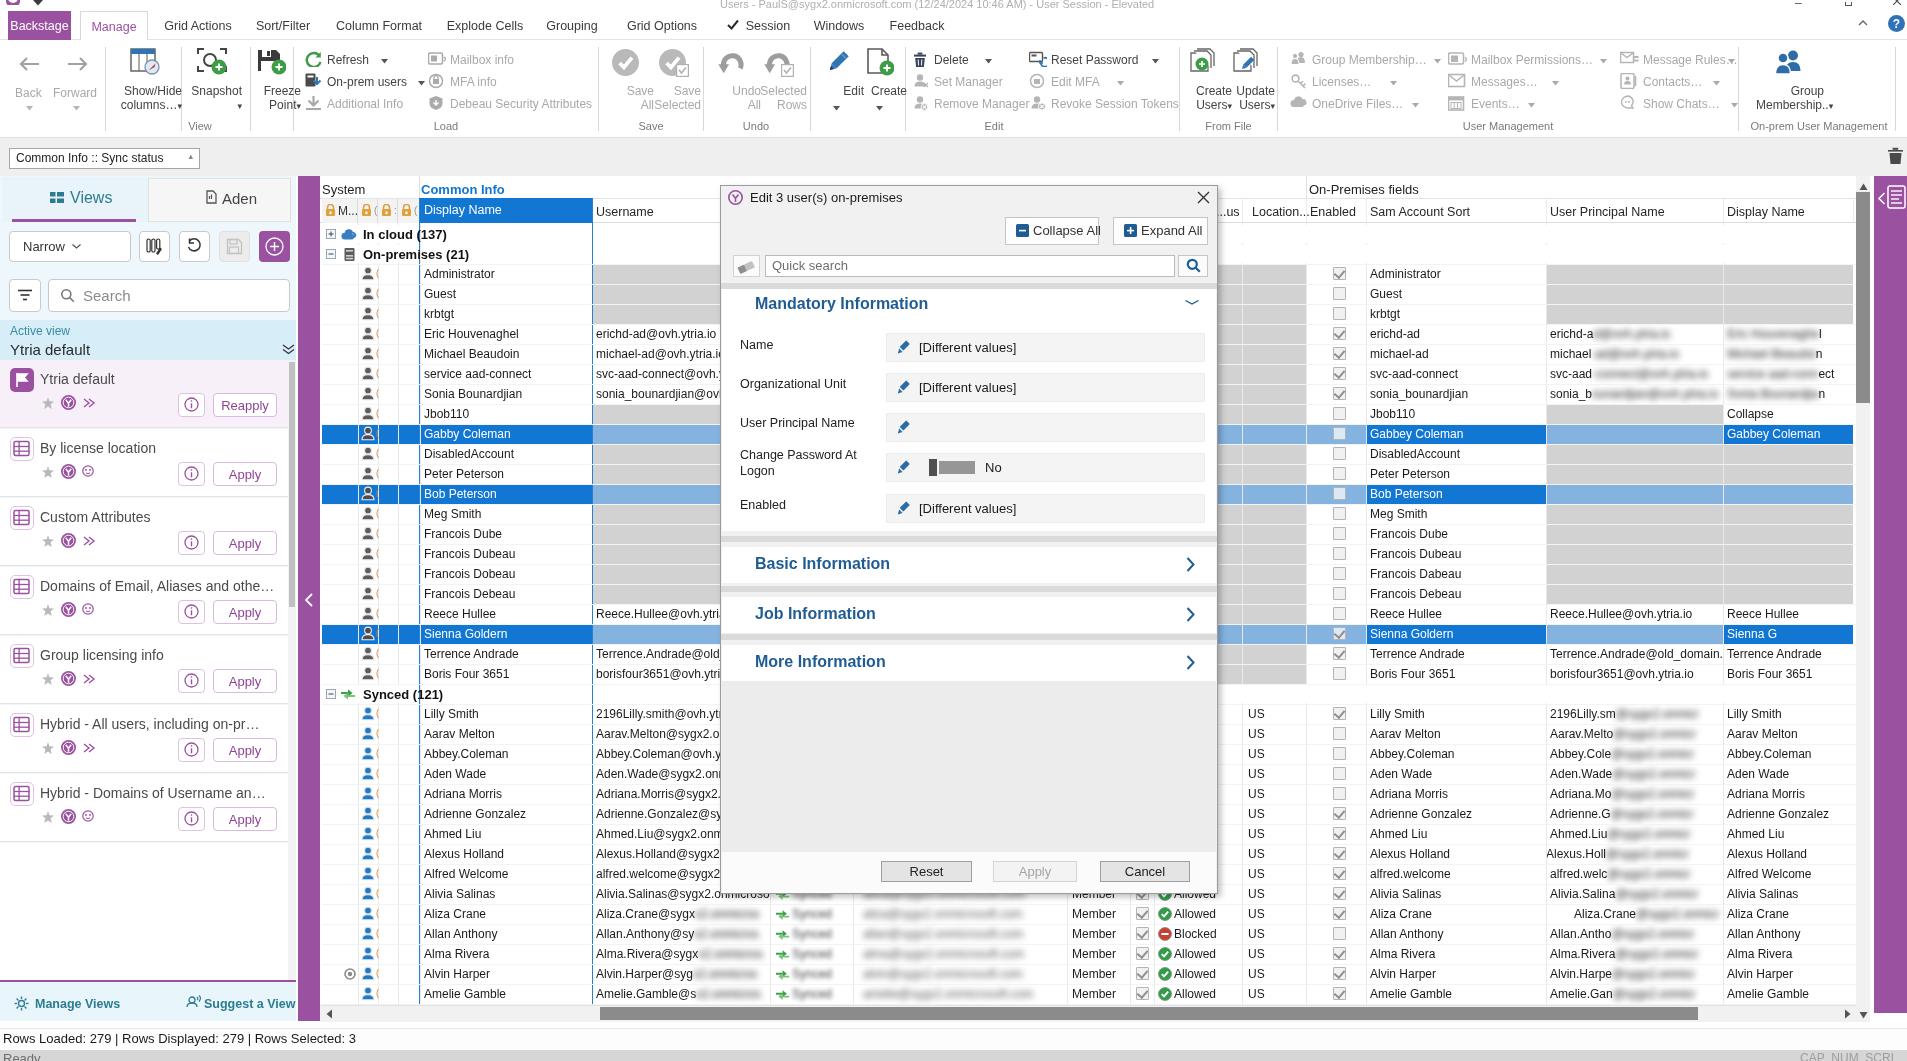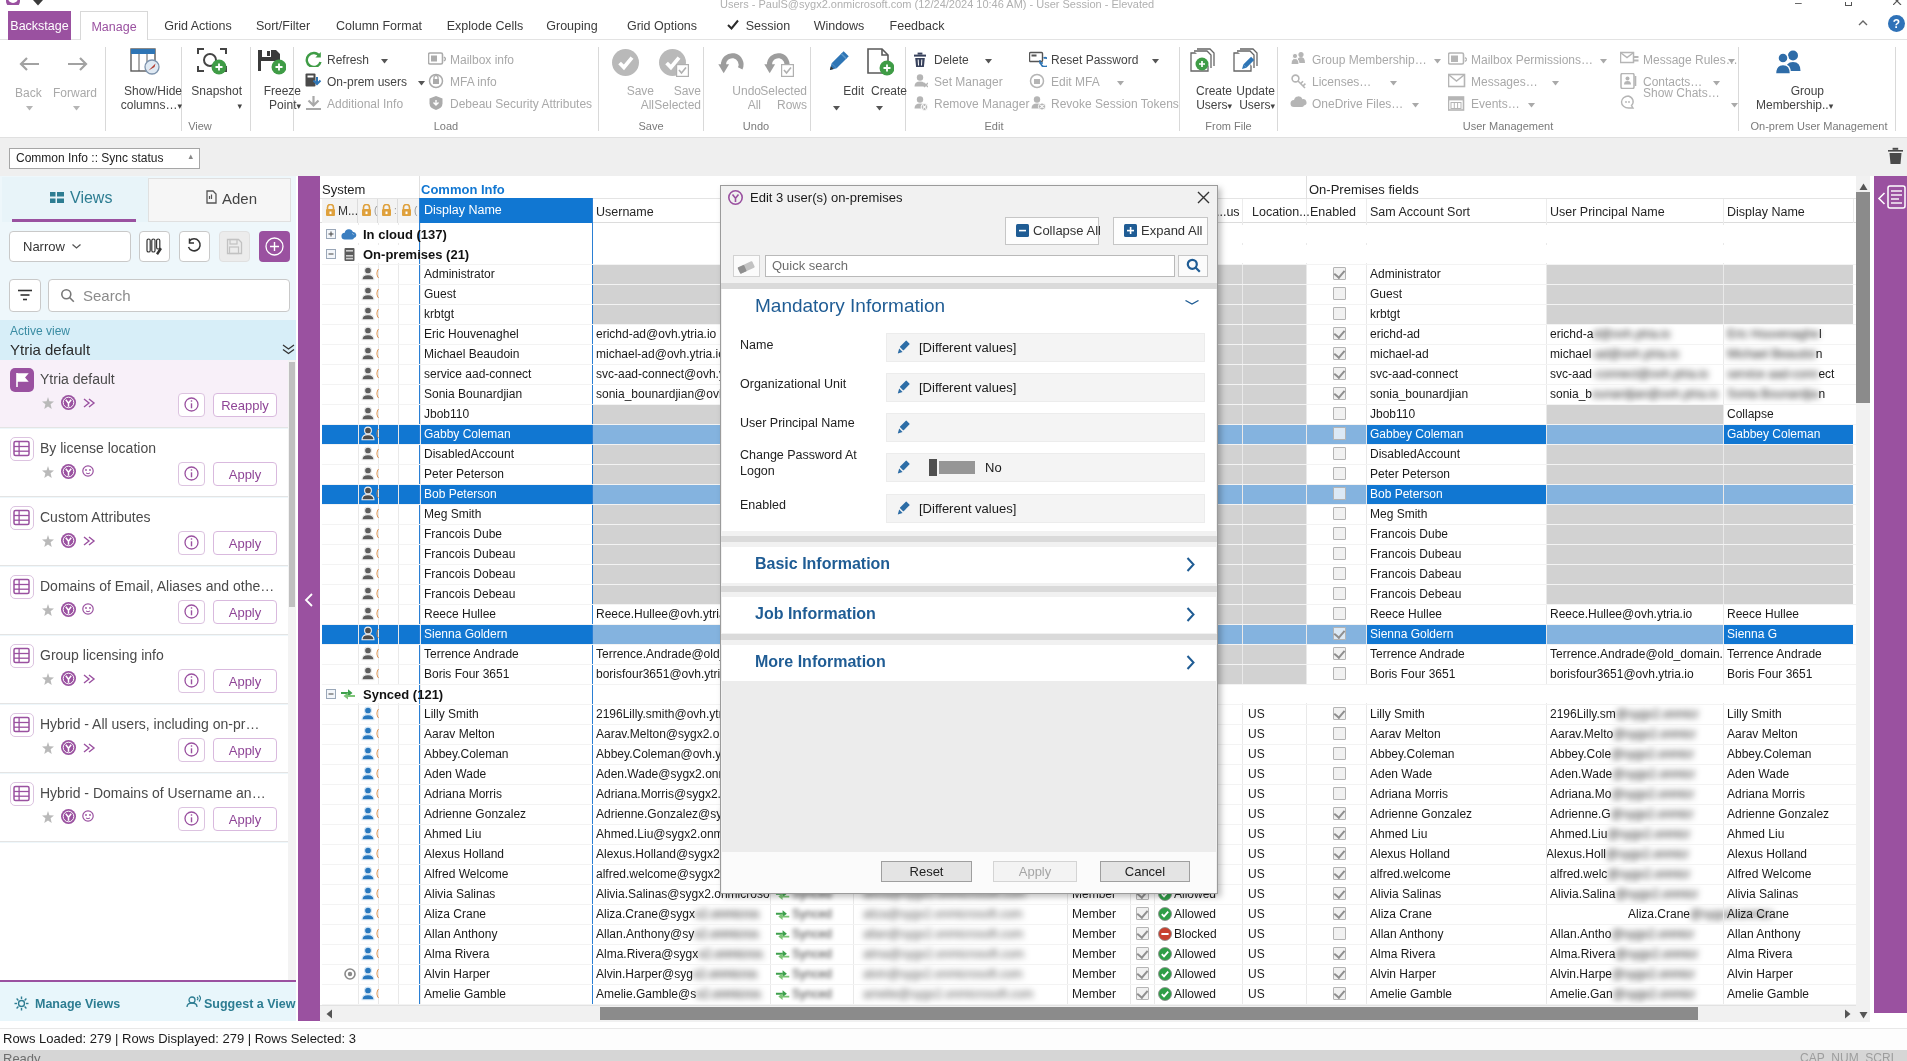--- a/index.html
+++ b/index.html
@@ -18,21 +18,21 @@
 .vline{position:absolute;width:1px;background:#e9e9e9;}
 .card{position:absolute;left:0;width:296px;background:#fff;border-bottom:1px solid #e4e4e4;}
 .cardtitle{position:absolute;left:40px;top:12px;font-size:14px;color:#4a4a4a;white-space:nowrap;overflow:hidden;max-width:235px;}
 .ibtn{position:absolute;width:27px;height:24px;border:1px solid #dcc3e0;border-radius:4px;background:#fff;display:flex;align-items:center;justify-content:center;}
 .applybtn{position:absolute;width:64px;height:24px;border:1px solid #d9b9de;border-radius:4px;background:#fff;color:#8e4496;font-size:13px;display:flex;align-items:center;justify-content:center;}
 .ckb{position:absolute;width:13px;height:13px;border:1px solid #b4b4b4;background:#fdfdfd;border-radius:1px;}
 .ckb.ck::after{content:"";position:absolute;left:2px;top:0px;width:5px;height:8px;border:solid #8f8f8f;border-width:0 2px 2px 0;transform:rotate(40deg);}
 .ckb.g{background:#f1f1f1;}
 .fieldbox{position:absolute;left:886px;width:319px;height:29px;background:#f4f4f4;border:1px solid #ececec;}
 .dlgsec{position:absolute;left:722px;width:494px;background:#fff;}
-.sect{position:absolute;left:34px;top:9px;font-size:19px;font-weight:normal;color:#1f5c94;text-align:right;}
+.sect{position:absolute;left:34px;top:9px;font-size:16px;font-weight:bold;color:#1f5c94;text-align:right;}
 </style></head><body>
 <div class="ab" style="left:0;top:0;width:1907px;height:11px;background:#fff"></div>
 <svg class="ab" style="left:6px;top:0px" width="14" height="5" viewBox="0 0 14 5">
     <path d="M0 0 h14 v1 a7 7 0 0 1 -14 0 Z" fill="#9a51a0"></path>
     <circle cx="7" cy="-2" r="5" fill="#fff"></circle>
   </svg>
 <svg class="ab" style="left:32px;top:0px" width="12" height="6" viewBox="0 0 12 6">
     <path d="M1 0 h10 l-5 5.5 Z" fill="#3a3a3a"></path>
   </svg>
 <div class="tx" style="left:720px;top:-2px;font-size:11px;color:#b0b0b0">Users - PaulS@sygx2.onmicrosoft.com (12/24/2024 10:46 AM) - User Session - Elevated</div>
@@ -372,21 +372,21 @@
 <div class="smallrow dis" style="left:1643px;top:75px;width:70px">Contacts…</div>
 <svg class="ab" style="left:1713px;top:81px" width="7" height="5" viewBox="0 0 7 5">
     <path d="M0 0 L7 0 L3.5 4.5 Z" fill="#a9a9a9"></path>
   </svg>
 <svg class="ab" style="left:1620px;top:95px" width="18" height="15" viewBox="0 0 18 15">
     <path d="M8.5 1 a7 6 0 1 0 0 12 l4.5 0 l-1.5 -2.5 a7 6 0 0 0 -3 -9.5" stroke="#b5b5b5" stroke-width="1.4" fill="none"></path>
     <circle cx="6" cy="7" r="0.9" fill="#b5b5b5"></circle>
     <circle cx="9" cy="7" r="0.9" fill="#b5b5b5"></circle>
   </svg>
 
-<div class="smallrow dis" style="left:1643px;top:86px;width:88px">Show Chats…</div>
+<div class="smallrow dis" style="left:1643px;top:97px;width:88px">Show Chats…</div>
 <svg class="ab" style="left:1731px;top:103px" width="7" height="5" viewBox="0 0 7 5">
     <path d="M0 0 L7 0 L3.5 4.5 Z" fill="#a9a9a9"></path>
   </svg>
 <svg class="ab" style="left:1774px;top:49px" width="31" height="26" viewBox="0 0 31 26">
     <circle cx="19" cy="6.5" r="5" fill="#2e6ca8"></circle>
     <path d="M11.5 22 Q11.5 13 19 13 Q26.5 13 26.5 22 Z" fill="#2e6ca8"></path>
     <circle cx="9" cy="9" r="5" fill="#2e6ca8" stroke="#fff" stroke-width="1.4"></circle>
     <path d="M1.5 25 Q1.5 15.5 9 15.5 Q16.5 15.5 16.5 25 Z" fill="#2e6ca8" stroke="#fff" stroke-width="1.4"></path>
   </svg>
 <div class="bigbtn" style="left:1756px;width:68px">Group<br>Membership..<span style="font-size:9px">▾</span></div>
@@ -1300,21 +1300,21 @@
 <div class="cell" style="left:1067px;top:904px;width:63px;padding-left:5px">Member</div>
 <div class="ckb ck g" style="left:1136px;top:907px"></div>
 <svg class="ab" style="left:1158px;top:907px" width="14" height="14" viewBox="0 0 14 14">
     <circle cx="7" cy="7" r="6.5" fill="#2f9e47" stroke="#8a8a8a" stroke-width="0.8"></circle>
     <path d="M3.8 7.2 L6 9.4 L10.2 4.6" stroke="#fff" stroke-width="1.8" fill="none"></path>
   </svg>
 <div class="cell" style="left:1174px;top:904px;width:60px">Allowed</div>
 <div class="cell" style="left:1242px;top:904px;width:64px;padding-left:6px">US</div>
 <div class="ckb ck g" style="left:1333px;top:907px"></div>
 <div class="cell" style="left:1366px;top:904px;width:180px;padding-left:4px">Aliza Crane</div>
-<div class="cell" style="left:1624px;top:904px;width:177px;padding-left:4px">Aliza.Crane<span class="blur">@sygx2.onmicr</span></div>
+<div class="cell" style="left:1570px;top:904px;width:177px;padding-left:4px">Aliza.Crane<span class="blur">@sygx2.onmicr</span></div>
 <div class="cell" style="left:1723px;top:904px;width:130px;padding-left:4px">Aliza Crane</div>
 <svg class="ab" style="left:360px;top:906px" width="16" height="15" viewBox="0 0 16 15">
     <circle cx="8" cy="4.5" r="3.4" fill="#2878be" stroke="#d5e6f4" stroke-width="1.1"></circle>
     <path d="M2 13.8 Q2 8.6 8 8.6 Q14 8.6 14 13.8 Z" fill="#2878be" stroke="#d5e6f4" stroke-width="1.1"></path>
   </svg>
 <div class="cell" style="left:420px;top:924px;width:172px;padding-left:4px">Allan Anthony</div>
 <div class="cell" style="left:592px;top:924px;width:178px;padding-left:4px">Allan.Anthony@sy<span class="blur">x2.onmicros</span></div>
 <svg class="ab" style="left:775px;top:929px" width="15" height="11" viewBox="0 0 15 11">
     <g transform="scale(0.95)">
       <path d="M1 4 L8 4 L8 1.2 L12.5 5 L8 8.6 L8 6 L1 6 Z" fill="#3da04c"></path>

